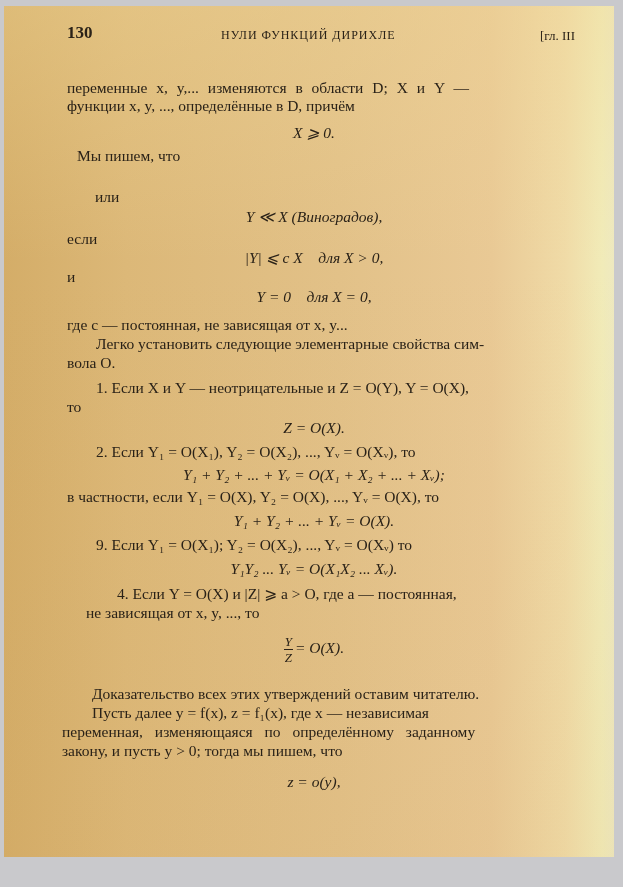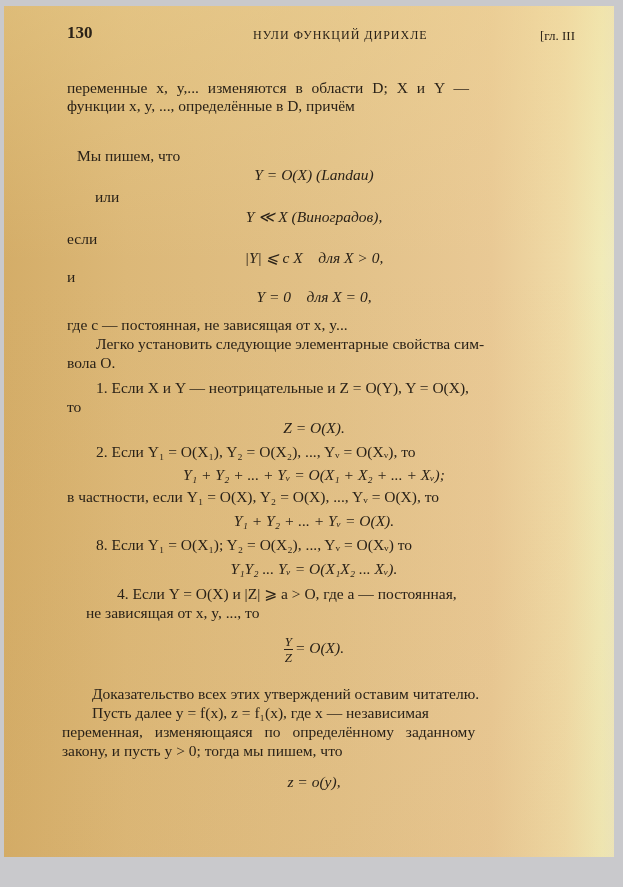--- a/index.html
+++ b/index.html
@@ -16,56 +16,56 @@
     overflow: hidden;
   }
   .page::before {
     content: ""; position: absolute; inset: 0;
     background: linear-gradient(180deg, rgba(240,215,150,0.35) 0%, rgba(0,0,0,0) 30%, rgba(200,150,80,0.08) 100%);
   }
   .ln { position: absolute; white-space: nowrap; font-size: 15.5px; line-height: 18px; }
   .i { font-style: italic; }
   .hdr { position: absolute; top: 20px; font-size: 15px; }
   .pnum { left: 63px; font-weight: bold; font-size: 17px; top: 17px; }
-  .run { left: 217px; font-size: 12px; letter-spacing: 1px; top: 22px; margin-left: 32px; }
+  .run { left: 217px; font-size: 12px; letter-spacing: 1px; top: 22px; }
   .chap { left: 536px; font-size: 13px; top: 22px; }
   .c { text-align: center; left: 60px; width: 500px; }
   .frac { display: inline-block; vertical-align: middle; text-align: center; font-style: italic; font-size: 13px; line-height: 13px; margin-right: 2px; }
   .frac span { display: block; }
   .frac .bar { border-top: 1px solid #2a2218; width: 9px; margin: 1px auto; height: 0; }
 </style>
 </head>
 <body>
 
 <div class="page">
   <div class="hdr pnum">130</div>
   <div class="hdr run">НУЛИ ФУНКЦИЙ ДИРИХЛЕ</div>
   <div class="hdr chap">[гл. III</div>
 
   <div class="ln" style="left:63px;top:73px;word-spacing:5px;">переменные x, y,... изменяются в области D; X и Y —</div>
   <div class="ln" style="left:63px;top:91px;">функции x, y, ..., определённые в D, причём</div>
+  <div class="ln c i" style="top:118px;">X ⩾ 0.</div>
   <div class="ln" style="left:73px;top:141px;">Мы пишем, что</div>
-  <div class="ln c i" style="top:160px;">Y = O(X) (Landau)</div>
   <div class="ln" style="left:63px;top:182px;margin-left:28px;">или</div>
   <div class="ln c i" style="top:202px;">Y ≪ X (Виноградов),</div>
   <div class="ln" style="left:63px;top:224px;">если</div>
   <div class="ln c i" style="top:216px;margin-top:27px;white-space:pre;">|Y| ⩽ c X    для X &gt; 0,</div>
   <div class="ln" style="left:63px;top:262px;">и</div>
   <div class="ln c i" style="top:282px;white-space:pre;">Y = 0    для X = 0,</div>
   <div class="ln" style="left:63px;top:310px;">где c — постоянная, не зависящая от x, y...</div>
   <div class="ln" style="left:92px;top:329px;">Легко установить следующие элементарные свойства сим-</div>
   <div class="ln" style="left:63px;top:348px;">вола O.</div>
   <div class="ln" style="left:92px;top:373px;">1. Если X и Y — неотрицательные и Z = O(Y), Y = O(X),</div>
   <div class="ln" style="left:63px;top:392px;">то</div>
   <div class="ln c i" style="top:413px;">Z = O(X).</div>
   <div class="ln" style="left:92px;top:437px;">2. Если Y₁ = O(X₁), Y₂ = O(X₂), ..., Yᵥ = O(Xᵥ), то</div>
   <div class="ln c i" style="top:460px;">Y₁ + Y₂ + ... + Yᵥ = O(X₁ + X₂ + ... + Xᵥ);</div>
   <div class="ln c i" style="top:506px;">Y₁ + Y₂ + ... + Yᵥ = O(X).</div>
   <div class="ln" style="left:63px;top:482px;">в частности, если Y₁ = O(X), Y₂ = O(X), ..., Yᵥ = O(X), то</div>
-  <div class="ln" style="left:92px;top:530px;">8. Если Y₁ = O(X₁); Y₂ = O(X₂), ...,  Yᵥ = O(Xᵥ) то</div>
+  <div class="ln" style="left:92px;top:530px;">9. Если Y₁ = O(X₁); Y₂ = O(X₂), ...,  Yᵥ = O(Xᵥ) то</div>
   <div class="ln c i" style="top:554px;">Y₁Y₂ ... Yᵥ = O(X₁X₂ ... Xᵥ).</div>
   <div class="ln" style="left:92px;top:579px;margin-left:21px;">4. Если Y = O(X) и |Z| ⩾ a &gt; O, где a — постоянная,</div>
   <div class="ln" style="left:60px;top:598px;margin-left:22px;">не зависящая от x, y, ..., то</div>
   <div class="ln c i" style="top:629px;">
     <span class="frac">
       <span>Y</span>
       <span class="bar"></span>
       <span>Z</span>
     </span><span>= O(X).</span>
   </div>

